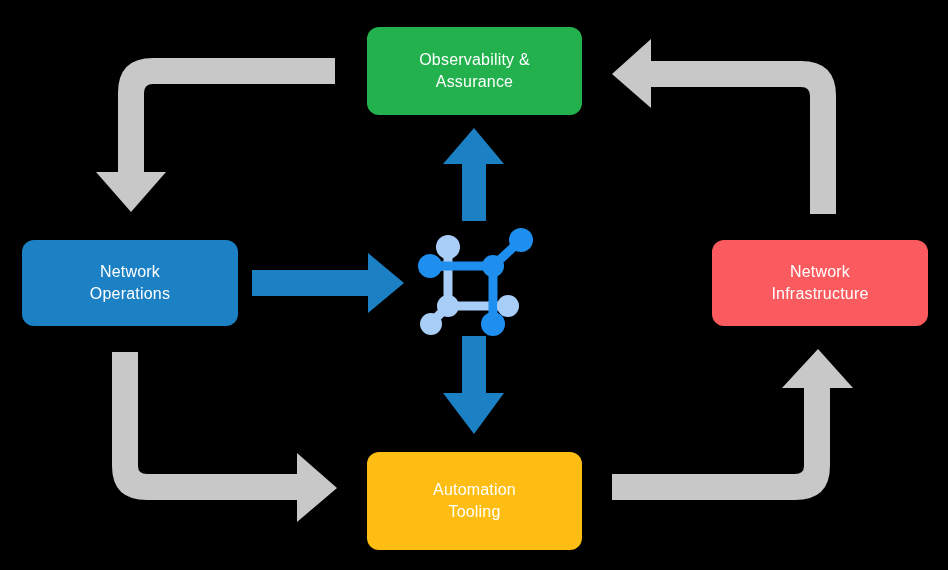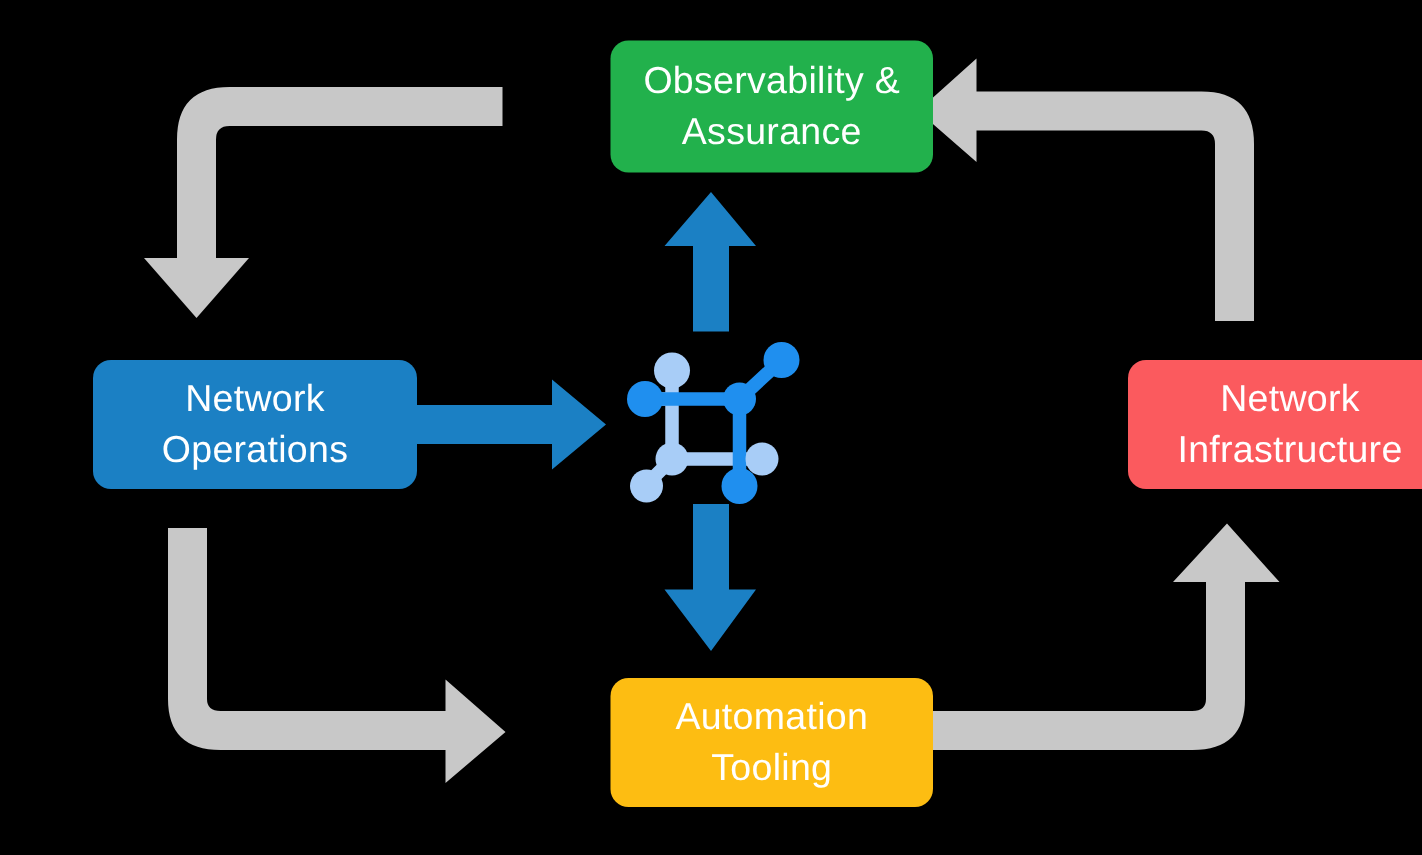--- a/index.html
+++ b/index.html
@@ -16,40 +16,39 @@
     font-family: "Liberation Sans", sans-serif;
   }
   .node-box {
     position: absolute;
     display: flex;
     align-items: center;
     justify-content: center;
     text-align: center;
     border-radius: 12px;
     color: #ffffff;
-    font-size: 25px;
+    font-size: 16px;
     line-height: 1.38;
     font-family: "Liberation Sans", sans-serif;
     letter-spacing: 0.2px;
     box-sizing: border-box;
     padding: 4px 10px;
     white-space: pre-line;
-    margin-left: 40px;
   }
   #box-observability {
     left: 367px; top: 27px; width: 215px; height: 88px;
   }
   #box-operations {
     left: 22px; top: 240px; width: 216px; height: 86px;
   }
   #box-infrastructure {
     left: 712px; top: 240px; width: 216px; height: 86px;
   }
   #box-automation {
-    left: 367px; top: 452px; width: 215px; height: 86px; align-items: center;
+    left: 367px; top: 452px; width: 215px; height: 98px; align-items: center;
   }
   .svg-layer {
     position: absolute;
     left: 0; top: 0;
     width: 948px; height: 570px;
   }
   .center-icon {
     position: absolute;
     left: 418px;
     top: 218px;

